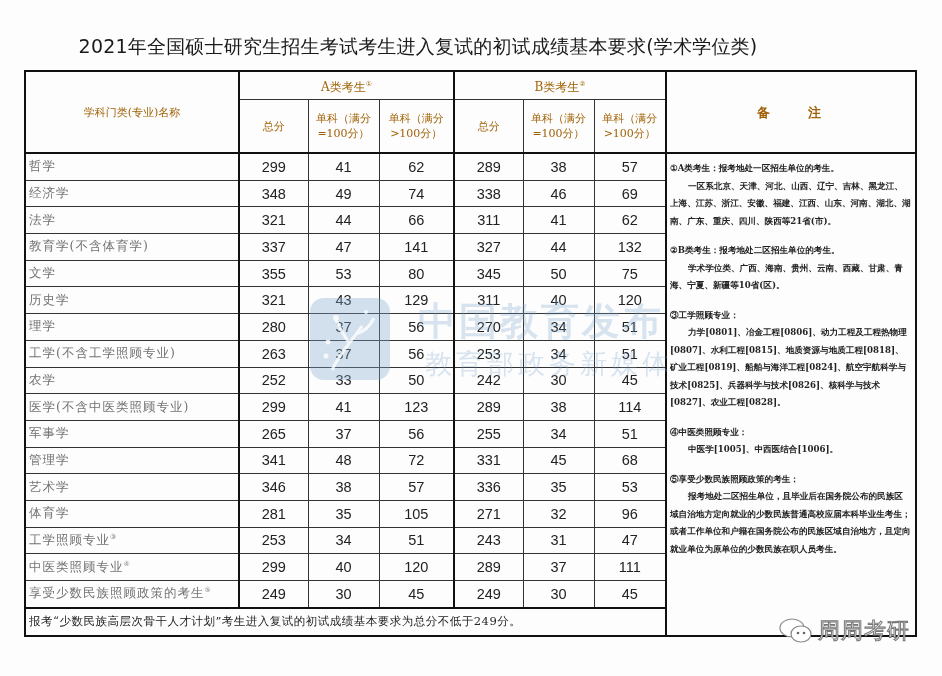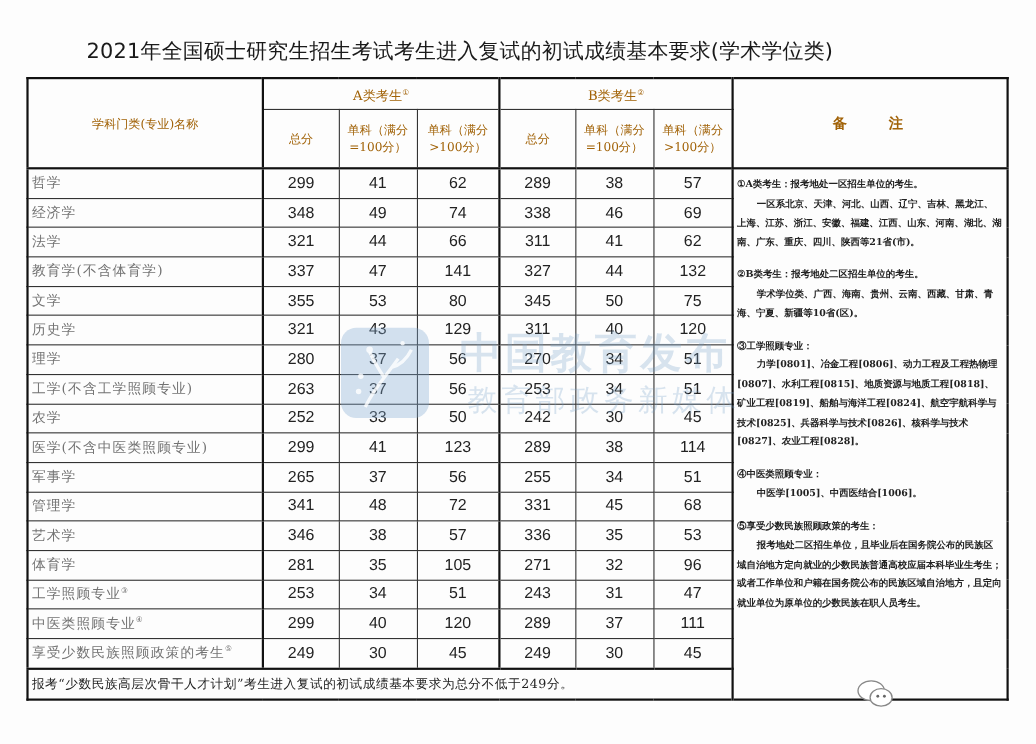--- a/index.html
+++ b/index.html
@@ -266,13 +266,14 @@
 <div class="watermark-text1">中国教育发布</div>
 <div class="watermark-text2">教育部政务新媒体</div>
 
 <div class="wechat-mark">
   <svg width="36" height="30" viewBox="0 0 36 30">
     <ellipse cx="14" cy="12" rx="12" ry="9" fill="#fff" stroke="#888" stroke-width="1.2"></ellipse>
     <ellipse cx="23" cy="18" rx="10" ry="8" fill="#fff" stroke="#888" stroke-width="1.2"></ellipse>
     <circle cx="20" cy="17" r="1.3" fill="#666"></circle>
       <circle cx="26" cy="17" r="1.3" fill="#666"></circle>
   </svg>
+  <span class="label">周周考研</span>
 </div>
 
 </body></html>

